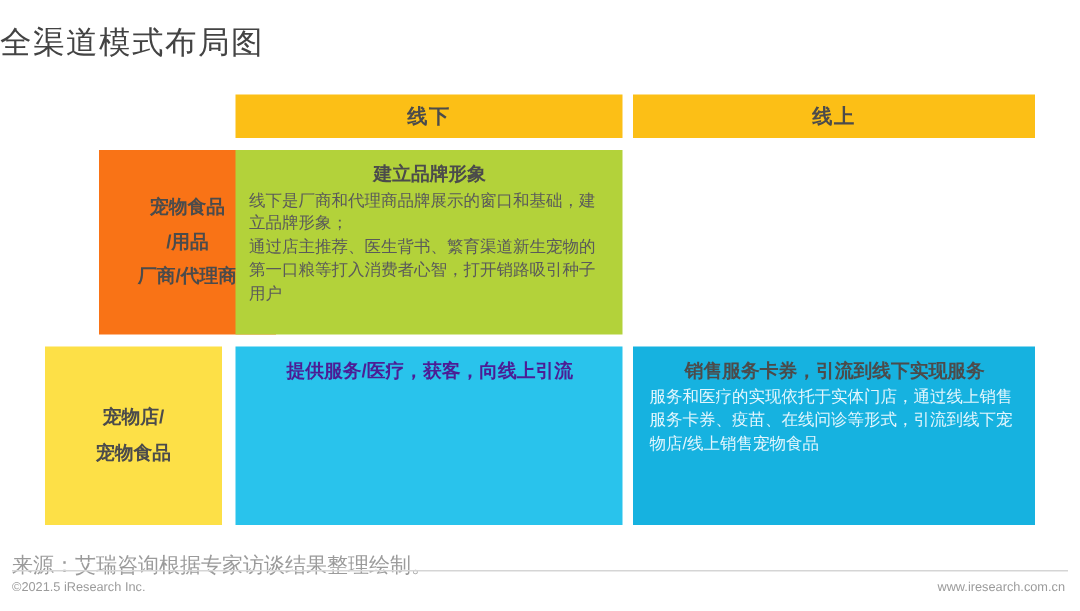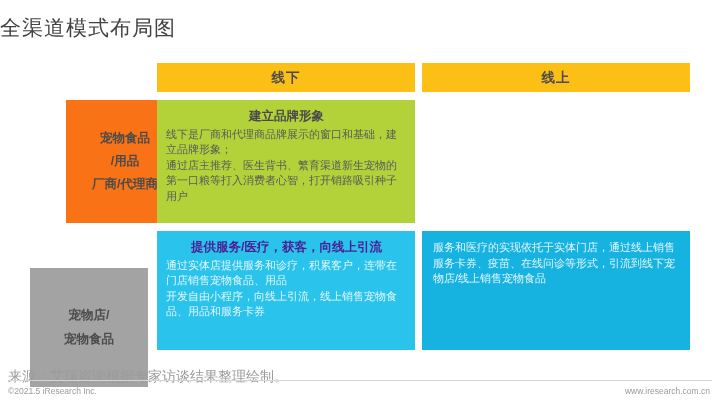--- a/index.html
+++ b/index.html
@@ -97,21 +97,21 @@
     left: 392px;
     width: 268px;
     padding: 9px 10px 0 11px;
   }
 
   
   .g-label   { background: #f97316; margin-left: 36px; }
   .g-offline { background: #b3d23a; }
   .g-online  { background: #81c241; }
   
-  .b-label   { background: #a3a3a3; margin-top: 37px; }
+  .b-label   { background: #fde047; }
   .b-offline { background: #29c3ec; }
   .b-online  { background: #16b2e0; }
 
   .cell-title {
     font-size: 12.5px;
     font-weight: bold;
     line-height: 1.25;
     margin-bottom: 2px;
     text-align: center;
   }
@@ -186,23 +186,23 @@
     </div>
   </div>
 
   <div class="row row-2">
     <div class="cell cell-label b-label">
       <div class="lbl-line">宠物店/</div>
       <div class="lbl-line">宠物食品</div>
     </div>
     <div class="cell cell-offline b-offline">
       <div class="cell-title">提供服务/医疗，获客，向线上引流</div>
-      <div class="cell-body">通过实体店提供服务和诊疗，积累客户，连带在门店销售宠物食品、用品<br>开发自由小程序，向线上引流，线上销售宠物食品、用品和服务卡券</div>
     </div>
     <div class="cell cell-online b-online">
+      <div class="cell-title">销售服务卡券，引流到线下实现服务</div>
       <div class="cell-body">服务和医疗的实现依托于实体门店，通过线上销售服务卡券、疫苗、在线问诊等形式，引流到线下宠物店/线上销售宠物食品</div>
     </div>
   </div>
 
 </div>
 
 <div class="source">来源：艾瑞咨询根据专家访谈结果整理绘制。</div>
 <div class="src-rule"></div>
 <div class="copyright">©2021.5 iResearch Inc.</div>
 <div class="weburl">www.iresearch.com.cn</div>

